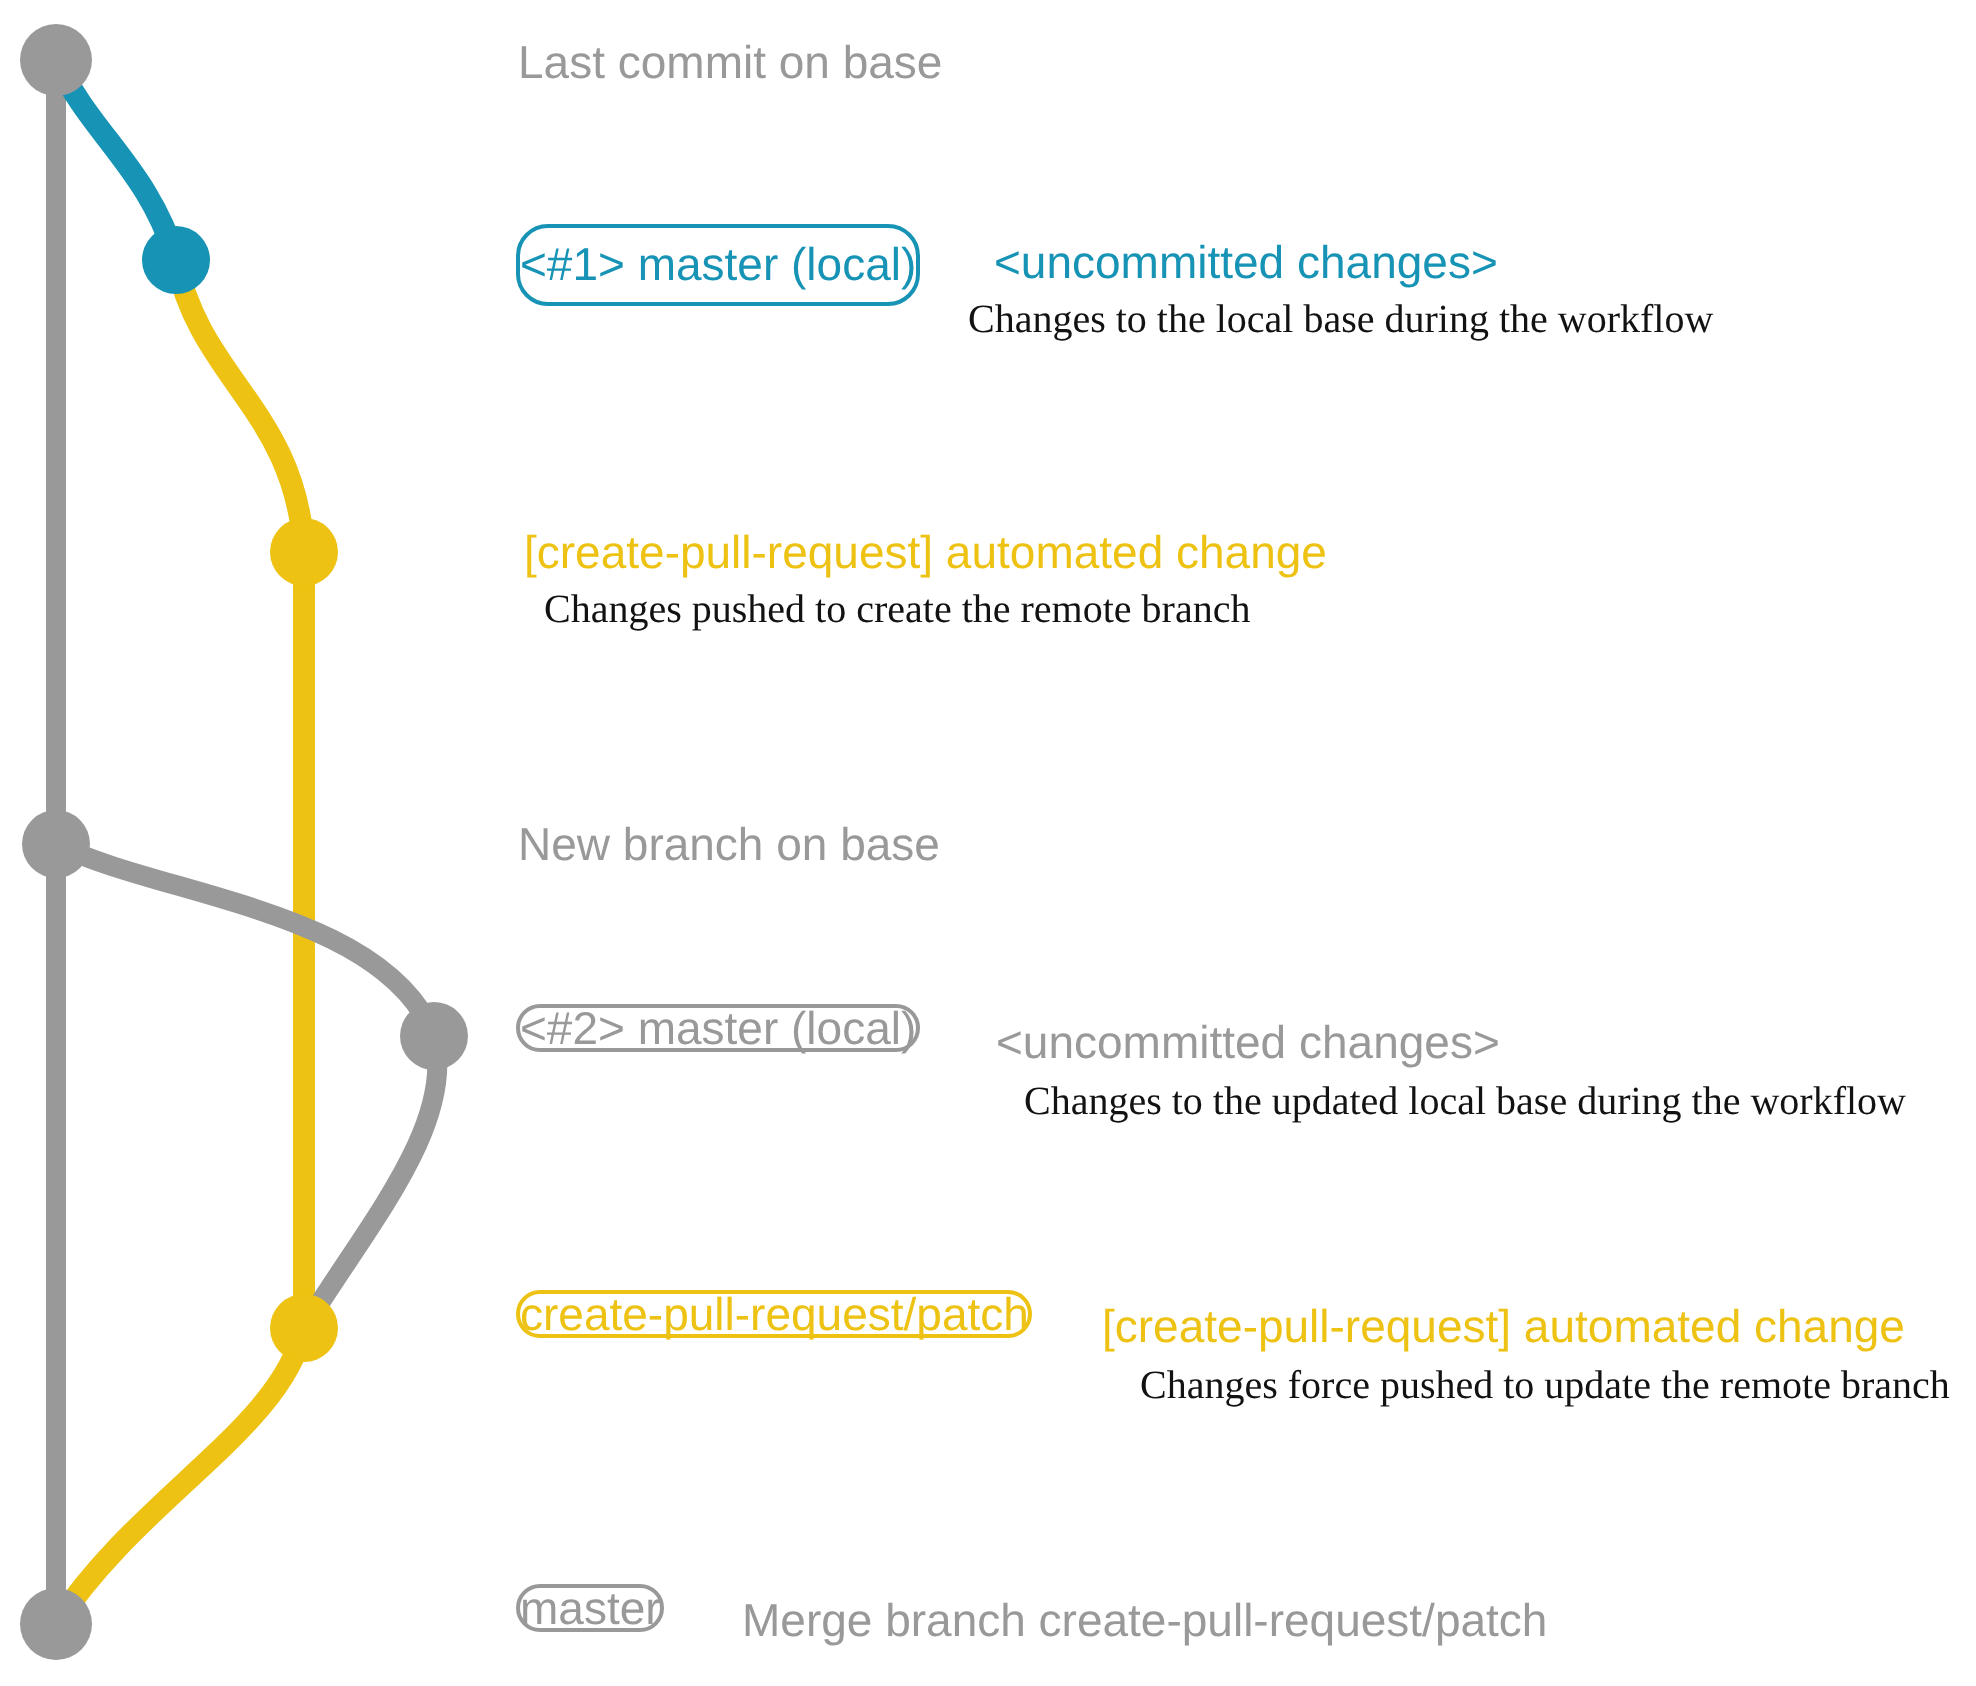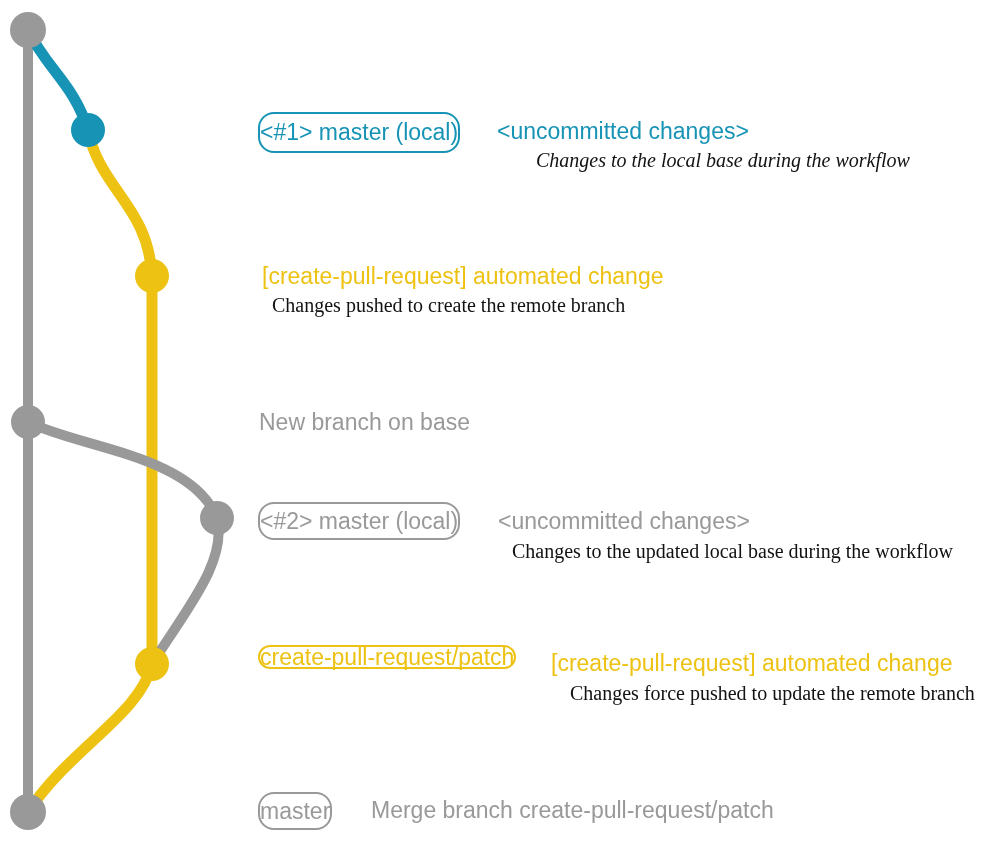--- a/index.html
+++ b/index.html
@@ -32,21 +32,21 @@
   .sub {
     position: absolute; font-family: "Liberation Serif", serif;
     font-size: 20px; line-height: 23px; color: var(--ink); white-space: nowrap;
   }
   .badge {
     position: absolute; display: inline-flex; align-items: center;
     padding: 0 0; border: 2px solid; border-radius: 16px;
     font-size: 23px; white-space: nowrap; background: var(--bg);
   }
   .b-blue { color: var(--blue); border-color: var(--blue); height: 41px; }
-  .b-gray { color: var(--gray); border-color: var(--gray); height: 38px; }
+  .b-gray { color: var(--gray); border-color: var(--gray); height: 24px; }
   .b-yellow { color: var(--yellow); border-color: var(--yellow); height: 24px; }
 </style>
 </head>
 <body>
 
 <div class="stage">
 
   <svg class="graph" width="250" height="843" viewBox="0 0 250 843">
 
     <path class="edge s-gray" stroke-width="10" d="M28 30 L28 812"></path>
@@ -61,24 +61,25 @@
 
     <circle class="f-gray" cx="28" cy="30" r="18"></circle>
     <circle class="f-blue" cx="88" cy="130" r="17"></circle>
     <circle class="f-yellow" cx="152" cy="276" r="17"></circle>
     <circle class="f-gray" cx="28" cy="422" r="17"></circle>
     <circle class="f-gray" cx="217" cy="518" r="17"></circle>
     <circle class="f-yellow" cx="152" cy="664" r="17"></circle>
     <circle class="f-gray" cx="28" cy="812" r="18"></circle>
   </svg>
 
+  <div class="heading" style="left:259px; top:18px;">Last commit on base</div>
 
   <div class="badge b-blue" style="left:258px; top:112px;">&lt;#1&gt; master (local)</div>
   <div class="title t-blue" style="left:497px; top:118px;">&lt;uncommitted changes&gt;</div>
-  <div class="sub" style="left:536px; top:149px;font-style:italic;">Changes to the local base during the workflow</div>
+  <div class="sub" style="left:484px; top:149px;">Changes to the local base during the workflow</div>
 
   <div class="title t-yellow" style="left:262px; top:263px;">[create-pull-request] automated change</div>
   <div class="sub" style="left:272px; top:294px;">Changes pushed to create the remote branch</div>
 
   <div class="heading" style="left:259px; top:409px;">New branch on base</div>
 
   <div class="badge b-gray" style="left:258px; top:502px;">&lt;#2&gt; master (local)</div>
   <div class="title t-gray" style="left:498px; top:508px;">&lt;uncommitted changes&gt;</div>
   <div class="sub" style="left:512px; top:540px;">Changes to the updated local base during the workflow</div>
 

